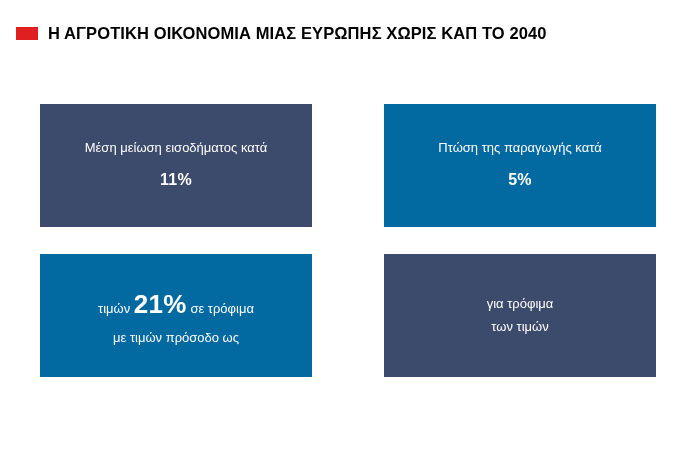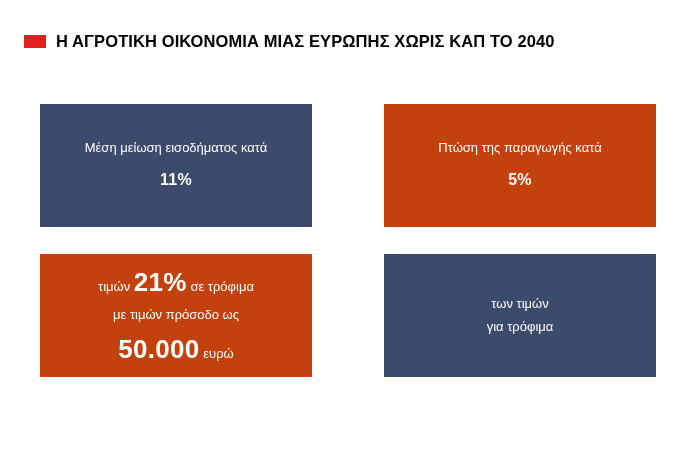--- a/index.html
+++ b/index.html
@@ -17,26 +17,26 @@
     position: relative;
     width: 696px;
     height: 450px;
     background: #ffffff;
     box-sizing: border-box;
   }
   
   .header {
     position: absolute;
     left: 0;
-    top: 32px;
+    top: 24px;
     width: 696px;
     display: flex;
     align-items: center;
     gap: 10px;
-    padding-left: 24px;
+    padding-left: 16px;
     box-sizing: border-box;
   }
   .header-marker {
     width: 22px;
     height: 13px;
     background: #e02020;
     flex: 0 0 auto;
   }
   .header-title {
     font-size: 16.5px;
@@ -61,21 +61,21 @@
     box-sizing: border-box;
     display: flex;
     flex-direction: column;
     align-items: center;
     justify-content: center;
     text-align: center;
     color: #ffffff;
     padding: 10px 5px;
   }
   .card.blue { background: #3c4a6b; }
-  .card.dark { background: #c2410c; }
+  .card.dark { background: #0369a1; }
   .card-line {
     font-size: 13px;
     line-height: 1.55;
     font-weight: normal;
     color: #ffffff;
   }
   .card-line .big {
     font-size: 26px;
     font-weight: bold;
     letter-spacing: 0.3px;
@@ -106,22 +106,21 @@
     </div>
 
     <div class="card dark">
       <div class="card-line">Πτώση της παραγωγής κατά</div>
       <div class="card-line solo-big">5%</div>
     </div>
 
     <div class="card dark">
       <div class="card-line tight"><span>τιμών </span><span class="big">21%</span><span> σε τρόφιμα</span></div>
       <div class="card-line tight">με τιμών πρόσοδο ως</div>
-      <div class="card-line tight"><span></span><span class="big">50.000</span><span> ευρώ</span></div>
     </div>
 
     <div class="card blue">
+      <div class="card-line tight">για τρόφιμα</div>
       <div class="card-line tight">των τιμών</div>
-      <div class="card-line tight">για τρόφιμα</div>
     </div>
 
   </div>
 </div>
 
 </body></html>

